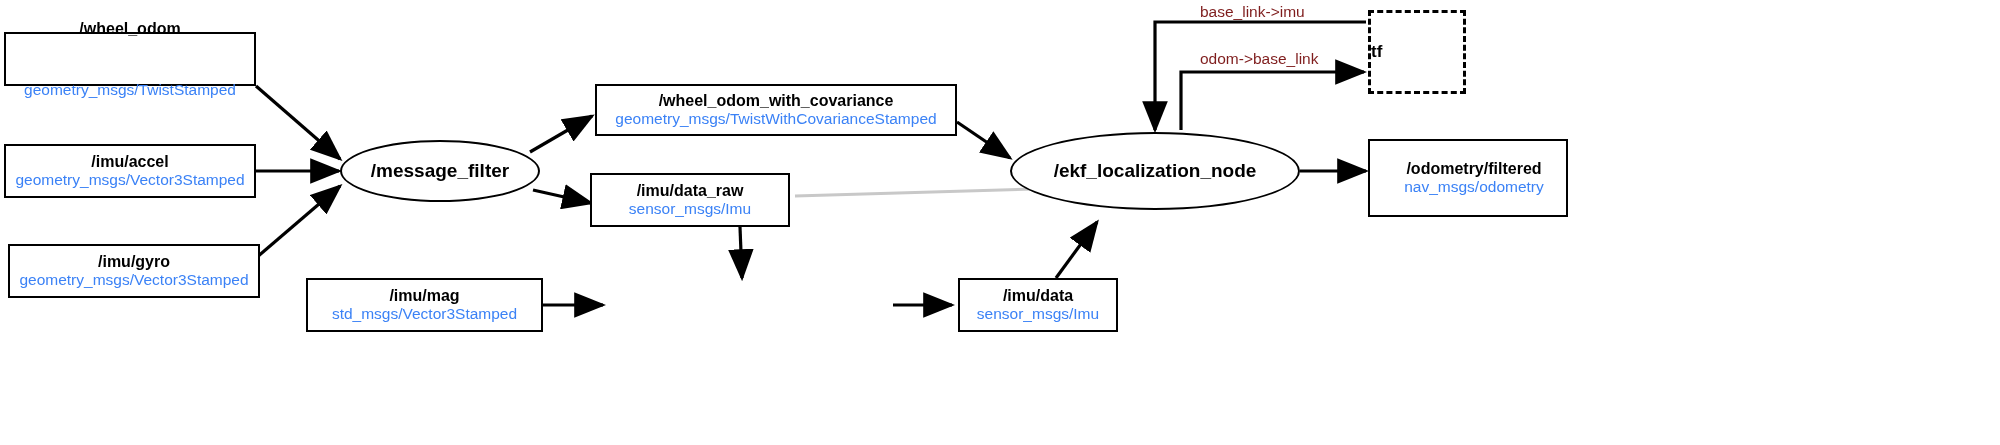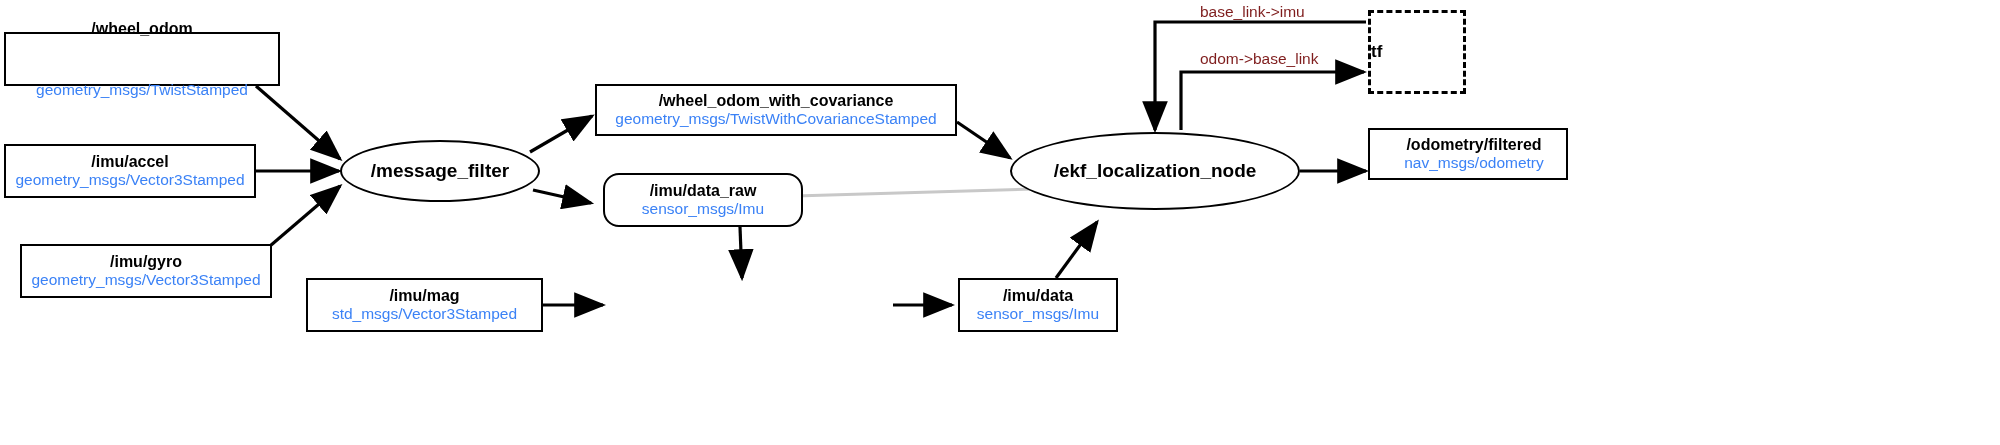--- a/index.html
+++ b/index.html
@@ -132,65 +132,65 @@
 
     <path d="M1056,278 L1097,222" stroke="#000000" stroke-width="3.2" fill="none" marker-end="url(#arrow)"></path>
 
     <path d="M1300,171 L1366,171" stroke="#000000" stroke-width="3.2" fill="none" marker-end="url(#arrow)"></path>
 
     <path d="M1366,22 L1155,22 L1155,130" stroke="#000000" stroke-width="3.2" fill="none" marker-end="url(#arrow)"></path>
 
     <path d="M1181,130 L1181,72 L1364,72" stroke="#000000" stroke-width="3.2" fill="none" marker-end="url(#arrow)"></path>
   </svg>
 
-  <div class="topic" style="left:4px; top:32px; width:276px; height:54px;gap:43px;">
+  <div class="topic" style="left:4px; top:32px; width:252px; height:54px;gap:43px;">
     <span class="t-name">/wheel_odom</span>
     <span class="t-type">geometry_msgs/TwistStamped</span>
   </div>
 
   <div class="topic" style="left:4px; top:144px; width:252px; height:54px;">
     <span class="t-name">/imu/accel</span>
     <span class="t-type">geometry_msgs/Vector3Stamped</span>
   </div>
 
-  <div class="topic" style="left:20px; top:244px; width:252px; height:54px;">
+  <div class="topic" style="left:8px; top:244px; width:252px; height:54px;">
     <span class="t-name">/imu/gyro</span>
     <span class="t-type">geometry_msgs/Vector3Stamped</span>
   </div>
 
   <div class="nodebox" style="left:340px; top:140px; width:200px; height:62px;text-align:right;">
     <span class="n-name">/message_filter</span>
   </div>
 
   <div class="topic" style="left:595px; top:84px; width:362px; height:52px;">
     <span class="t-name">/wheel_odom_with_covariance</span>
     <span class="t-type">geometry_msgs/TwistWithCovarianceStamped</span>
   </div>
 
-  <div class="topic" style="left:603px; top:173px; width:200px; height:54px;border-radius:16px;">
+  <div class="topic" style="left:590px; top:173px; width:200px; height:54px;">
     <span class="t-name">/imu/data_raw</span>
     <span class="t-type">sensor_msgs/Imu</span>
   </div>
 
   <div class="topic" style="left:306px; top:278px; width:237px; height:54px;justify-content:center;">
     <span class="t-name">/imu/mag</span>
     <span class="t-type">std_msgs/Vector3Stamped</span>
   </div>
 
 
   <div class="topic" style="left:958px; top:278px; width:160px; height:54px;">
     <span class="t-name">/imu/data</span>
     <span class="t-type">sensor_msgs/Imu</span>
   </div>
 
   <div class="nodebox" style="left:1010px; top:132px; width:290px; height:78px;">
     <span class="n-name">/ekf_localization_node</span>
   </div>
 
-  <div class="topic" style="left:1368px; top:128px; width:200px; height:52px;padding-left:12px;">
+  <div class="topic" style="left:1368px; top:139px; width:200px; height:78px;padding-left:12px;">
     <span class="t-name">/odometry/filtered</span>
     <span class="t-type">nav_msgs/odometry</span>
   </div>
 
   <div class="tfbox" style="left:1368px; top:10px; width:98px; height:84px;">
     <span class="tf-label">tf</span>
   </div>
 
   <span class="edge-label" style="left:1200px; top:3px;">base_link-&gt;imu</span>
 

